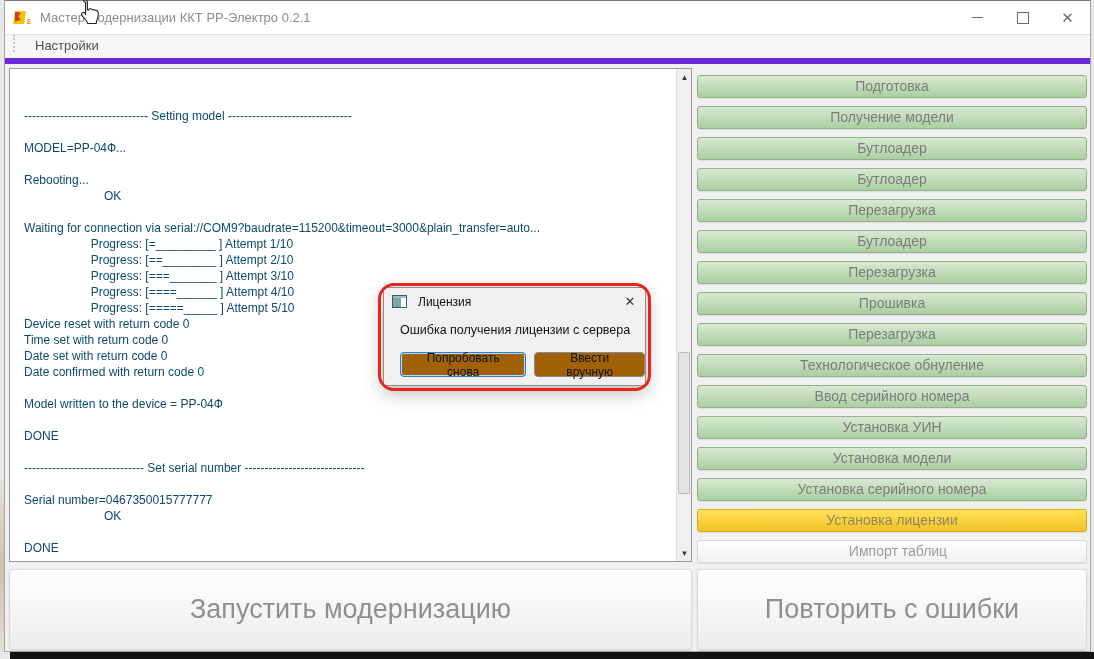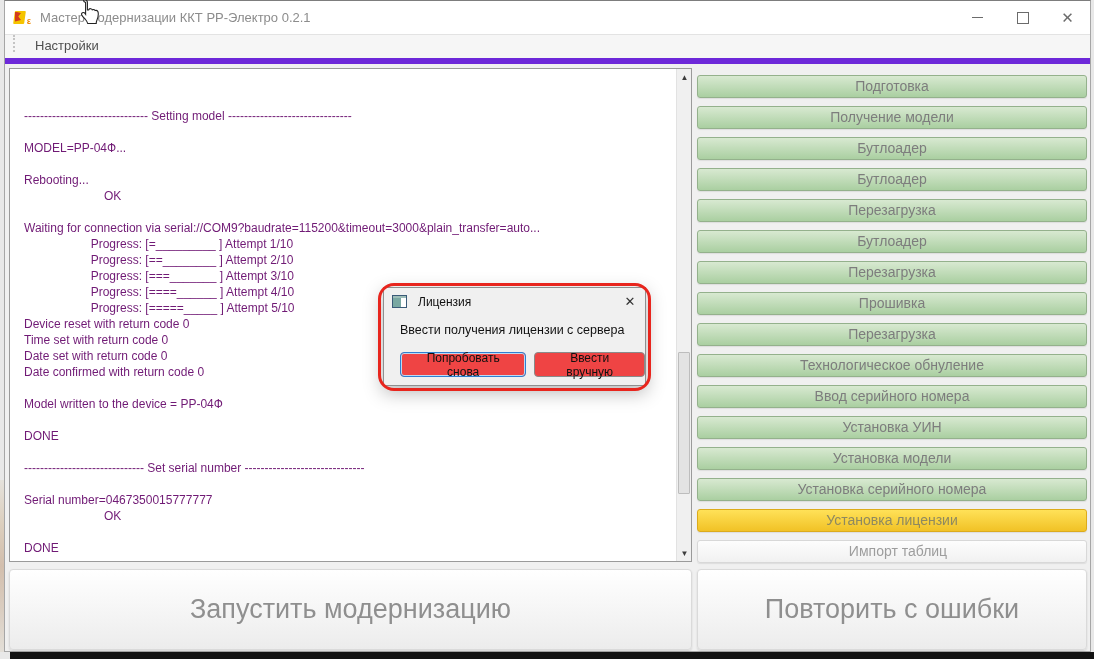--- a/index.html
+++ b/index.html
@@ -34,21 +34,21 @@
 
   .menubar { position:absolute; left:0; top:33px; right:0; height:30px; background:#f6f6f6;
     border-top:1px solid #e3e3e3; border-bottom:6px solid #6d28d9; display:flex; align-items:flex-start; }
   .menu-grip { width:0; height:17px; border-left:2px dotted #c4c4c4; margin-left:8px; }
   .menu-item { margin-left:14px; font-size:13px; color:#4f4f4f; padding:3px 6px; }
 
   
   .log-box { position:absolute; left:4px; top:67px; width:683px; height:494px; background:#ffffff;
     border:1px solid #9a9a9a; overflow:hidden; }
   .log-content { position:absolute; left:0; top:-9px; right:16px; padding-left:14px;
-    font-size:12px; line-height:16px; color:#701a75; white-space:pre; }
+    font-size:12px; line-height:16px; color:#0c4a6e; white-space:pre; }
   .log-line { height:16px; }
 
   .scrollbar { position:absolute; top:0; right:0; width:15px; bottom:0; background:#f0f0f0;
     border-left:1px solid #e2e2e2; }
   .sb-arrow { position:absolute; left:0; width:15px; height:16px; display:flex; align-items:center;
     justify-content:center; font-size:8px; color:#3c3c3c; background:#f0f0f0; }
   .sb-arrow.up { top:0; }
   .sb-arrow.down { bottom:0; }
   .sb-thumb { position:absolute; left:1px; width:12px; top:283px; height:142px; background:#e3e3e3;
     border:1px solid #bdbdbd; border-radius:1px; }
@@ -70,21 +70,21 @@
 
   
   .dialog { position:absolute; left:378px; top:286px; width:263px; height:99px; background:#f0f0f0;
     border:1px solid #8f8f8f; box-shadow:0 6px 18px rgba(0,0,0,.30); }
   .dialog-titlebar { height:27px; display:flex; align-items:center; background:#f0f0f0; }
   .dlg-icon { width:15px; height:13px; margin-left:8px; flex:0 0 auto; }
   .dialog-title { margin-left:11px; font-size:12px; color:#111111; }
   .dialog-close { margin-left:auto; width:30px; text-align:center; font-size:13px; color:#333333; }
   .dialog-msg { margin:8px 0 0 16px; font-size:12.5px; color:#111111; white-space:nowrap; }
   .dialog-buttons { position:absolute; left:16px; bottom:8px; display:flex; gap:8px; }
-  .dlg-btn { height:25px; font-size:12px; color:#111111; background:#ef4444; border:1px solid #8a8a8a;
+  .dlg-btn { height:25px; font-size:12px; color:#111111; background:#a16207; border:1px solid #8a8a8a;
     border-radius:4px; padding:0 18px; display:flex; align-items:center; font-family:"Liberation Sans",sans-serif; }
   .dlg-btn.primary { border:1px solid #2f7fd0; box-shadow:0 0 0 1px #bcd9f2 inset; }
 
   
   .annotation { position:absolute; left:373px; top:282px; width:273px; height:108px;
     border:3px solid #e8251d; border-radius:16px; pointer-events:none; }
 
   
   .cursor { position:absolute; left:76px; top:-2px; width:26px; height:30px; pointer-events:none; }
 </style>
@@ -153,21 +153,21 @@
     <div class="dialog">
       <div class="dialog-titlebar">
         <svg class="dlg-icon" viewBox="0 0 15 13">
           <rect x="0.5" y="0.5" width="14" height="12" fill="#ffffff" stroke="#3a5a78"></rect>
           <rect x="1" y="1" width="8" height="11" fill="#79a8a2"></rect>
           <rect x="1" y="1" width="13" height="2" fill="#9dbdb8"></rect>
         </svg>
         <div class="dialog-title">Лицензия</div>
         <div class="dialog-close">✕</div>
       </div>
-      <div class="dialog-msg">Ввести получения лицензии с сервера</div>
+      <div class="dialog-msg">Ошибка получения лицензии с сервера</div>
       <div class="dialog-buttons">
         <button class="dlg-btn primary">Попробовать снова</button>
         <button class="dlg-btn">Ввести вручную</button>
       </div>
     </div>
 
     <div class="annotation"></div>
   </div>
 
   <svg class="cursor" viewBox="0 0 26 30">

